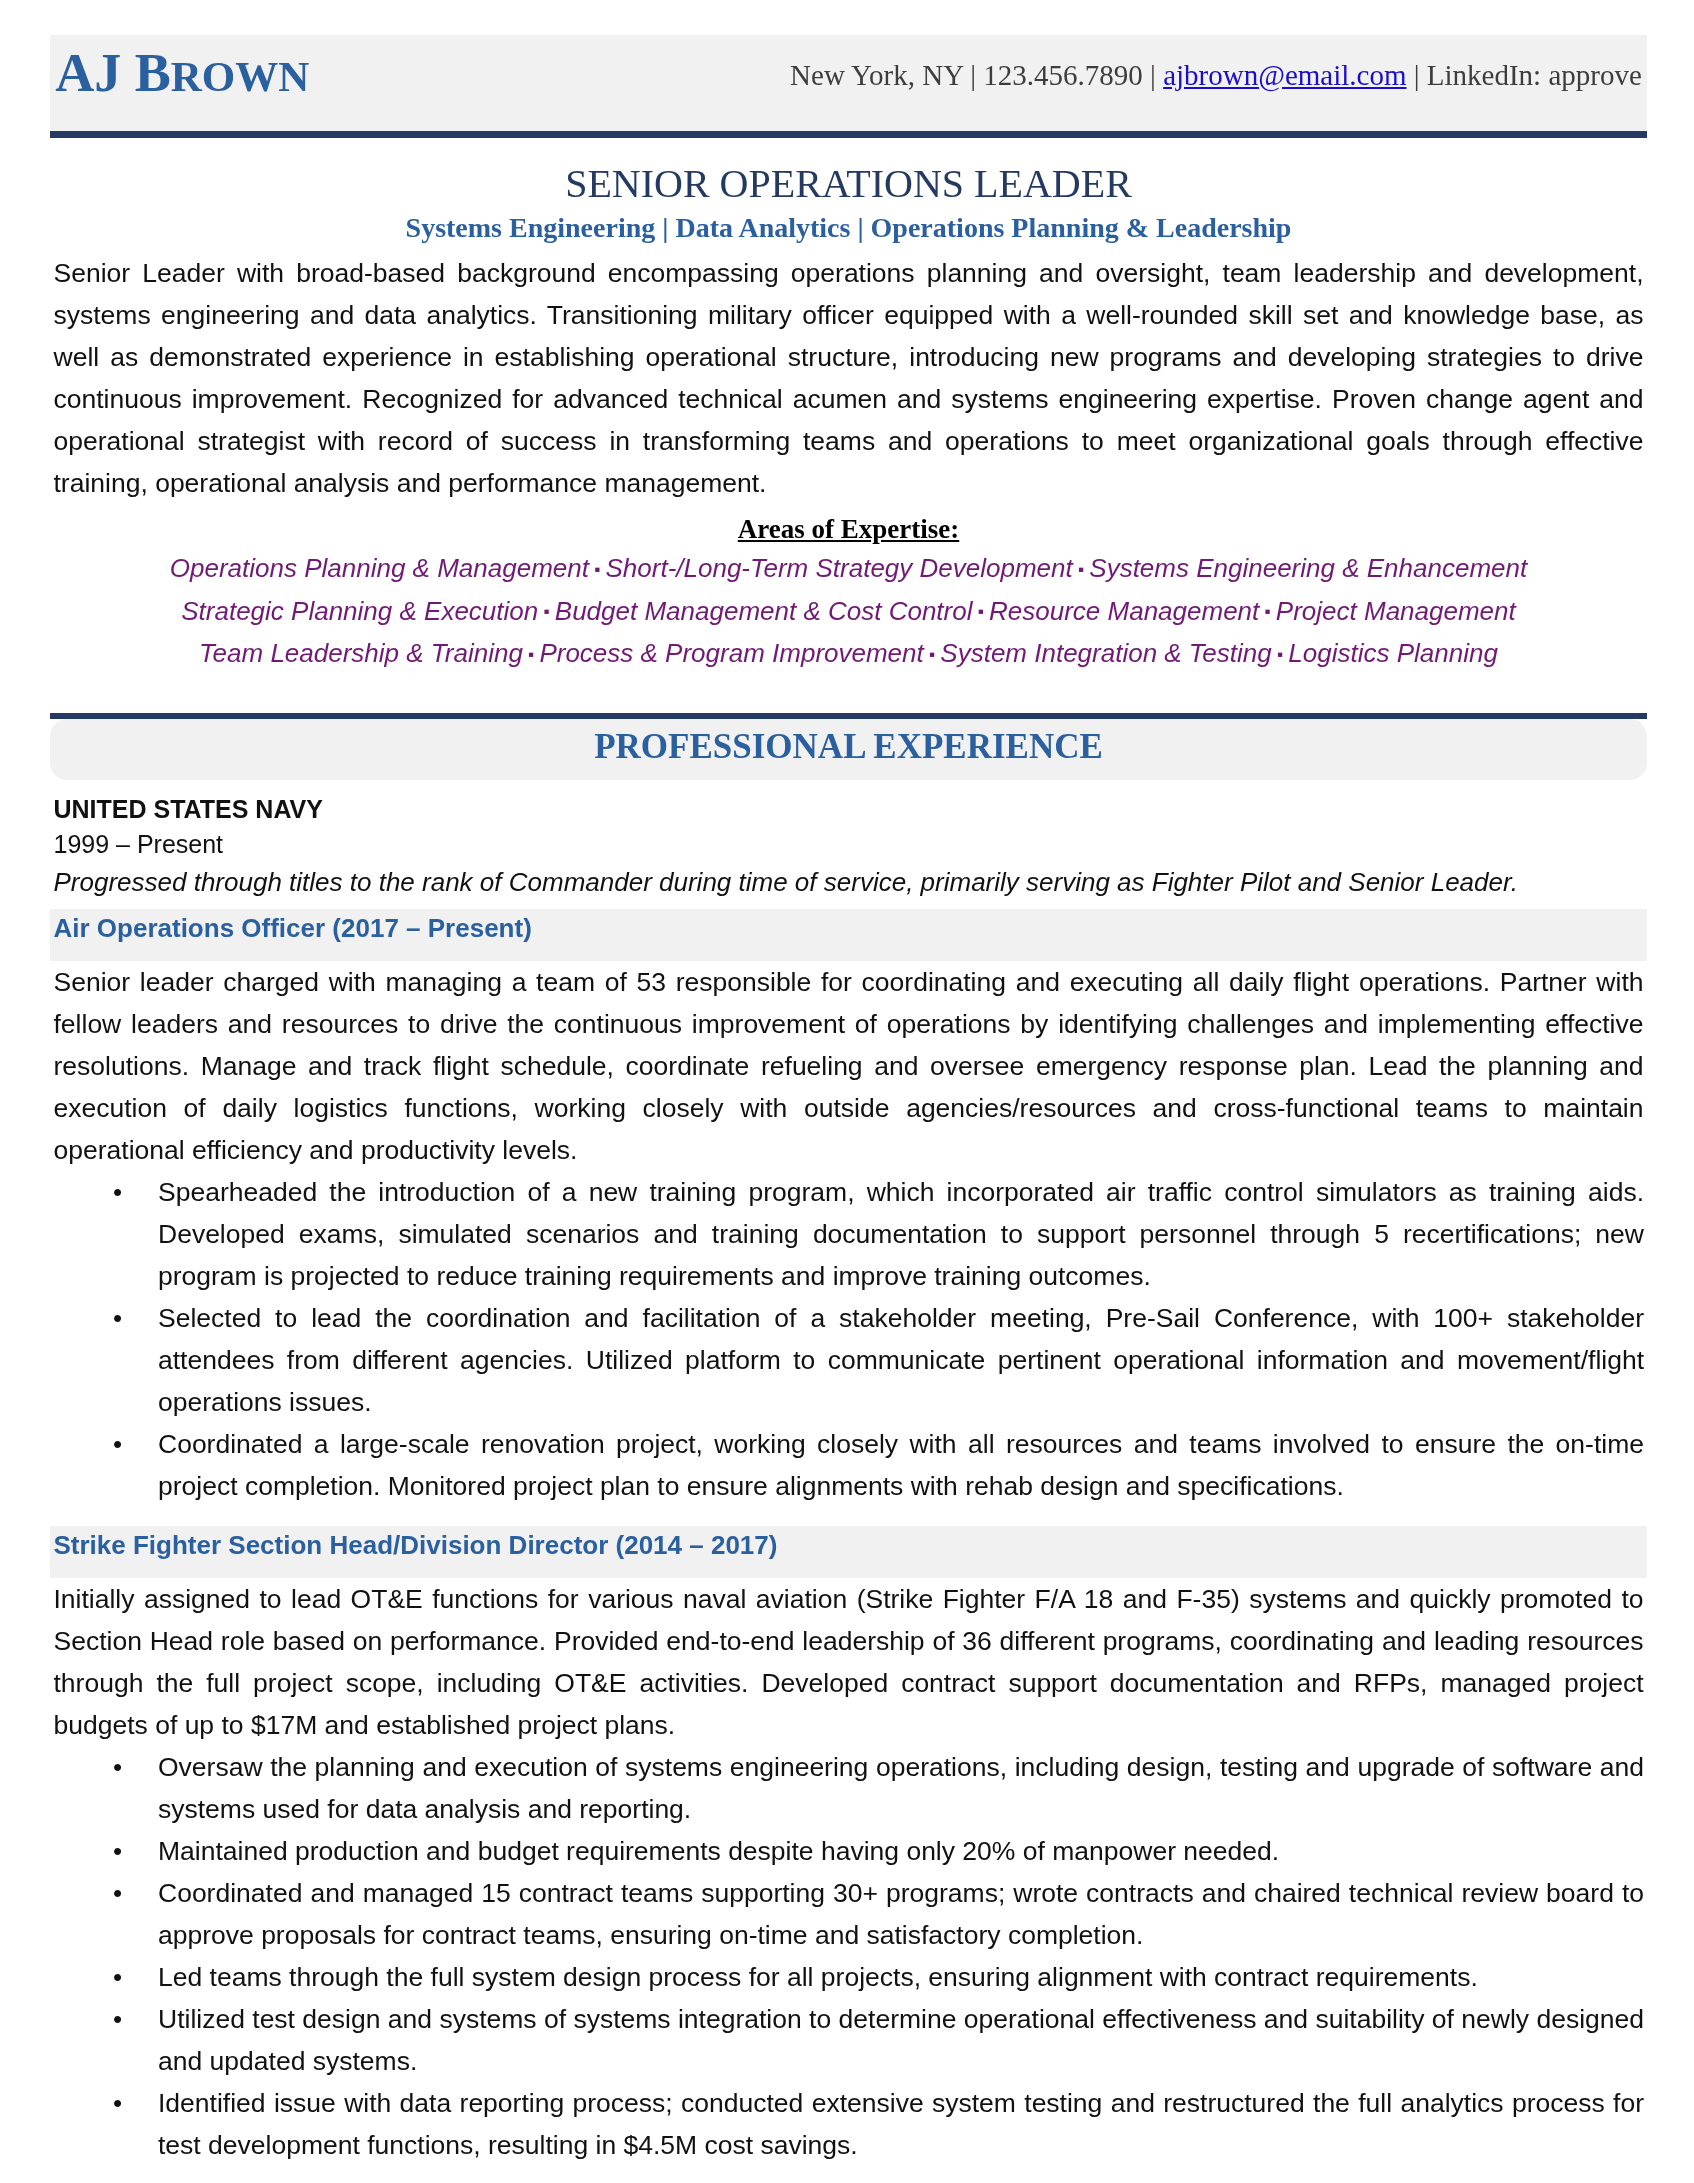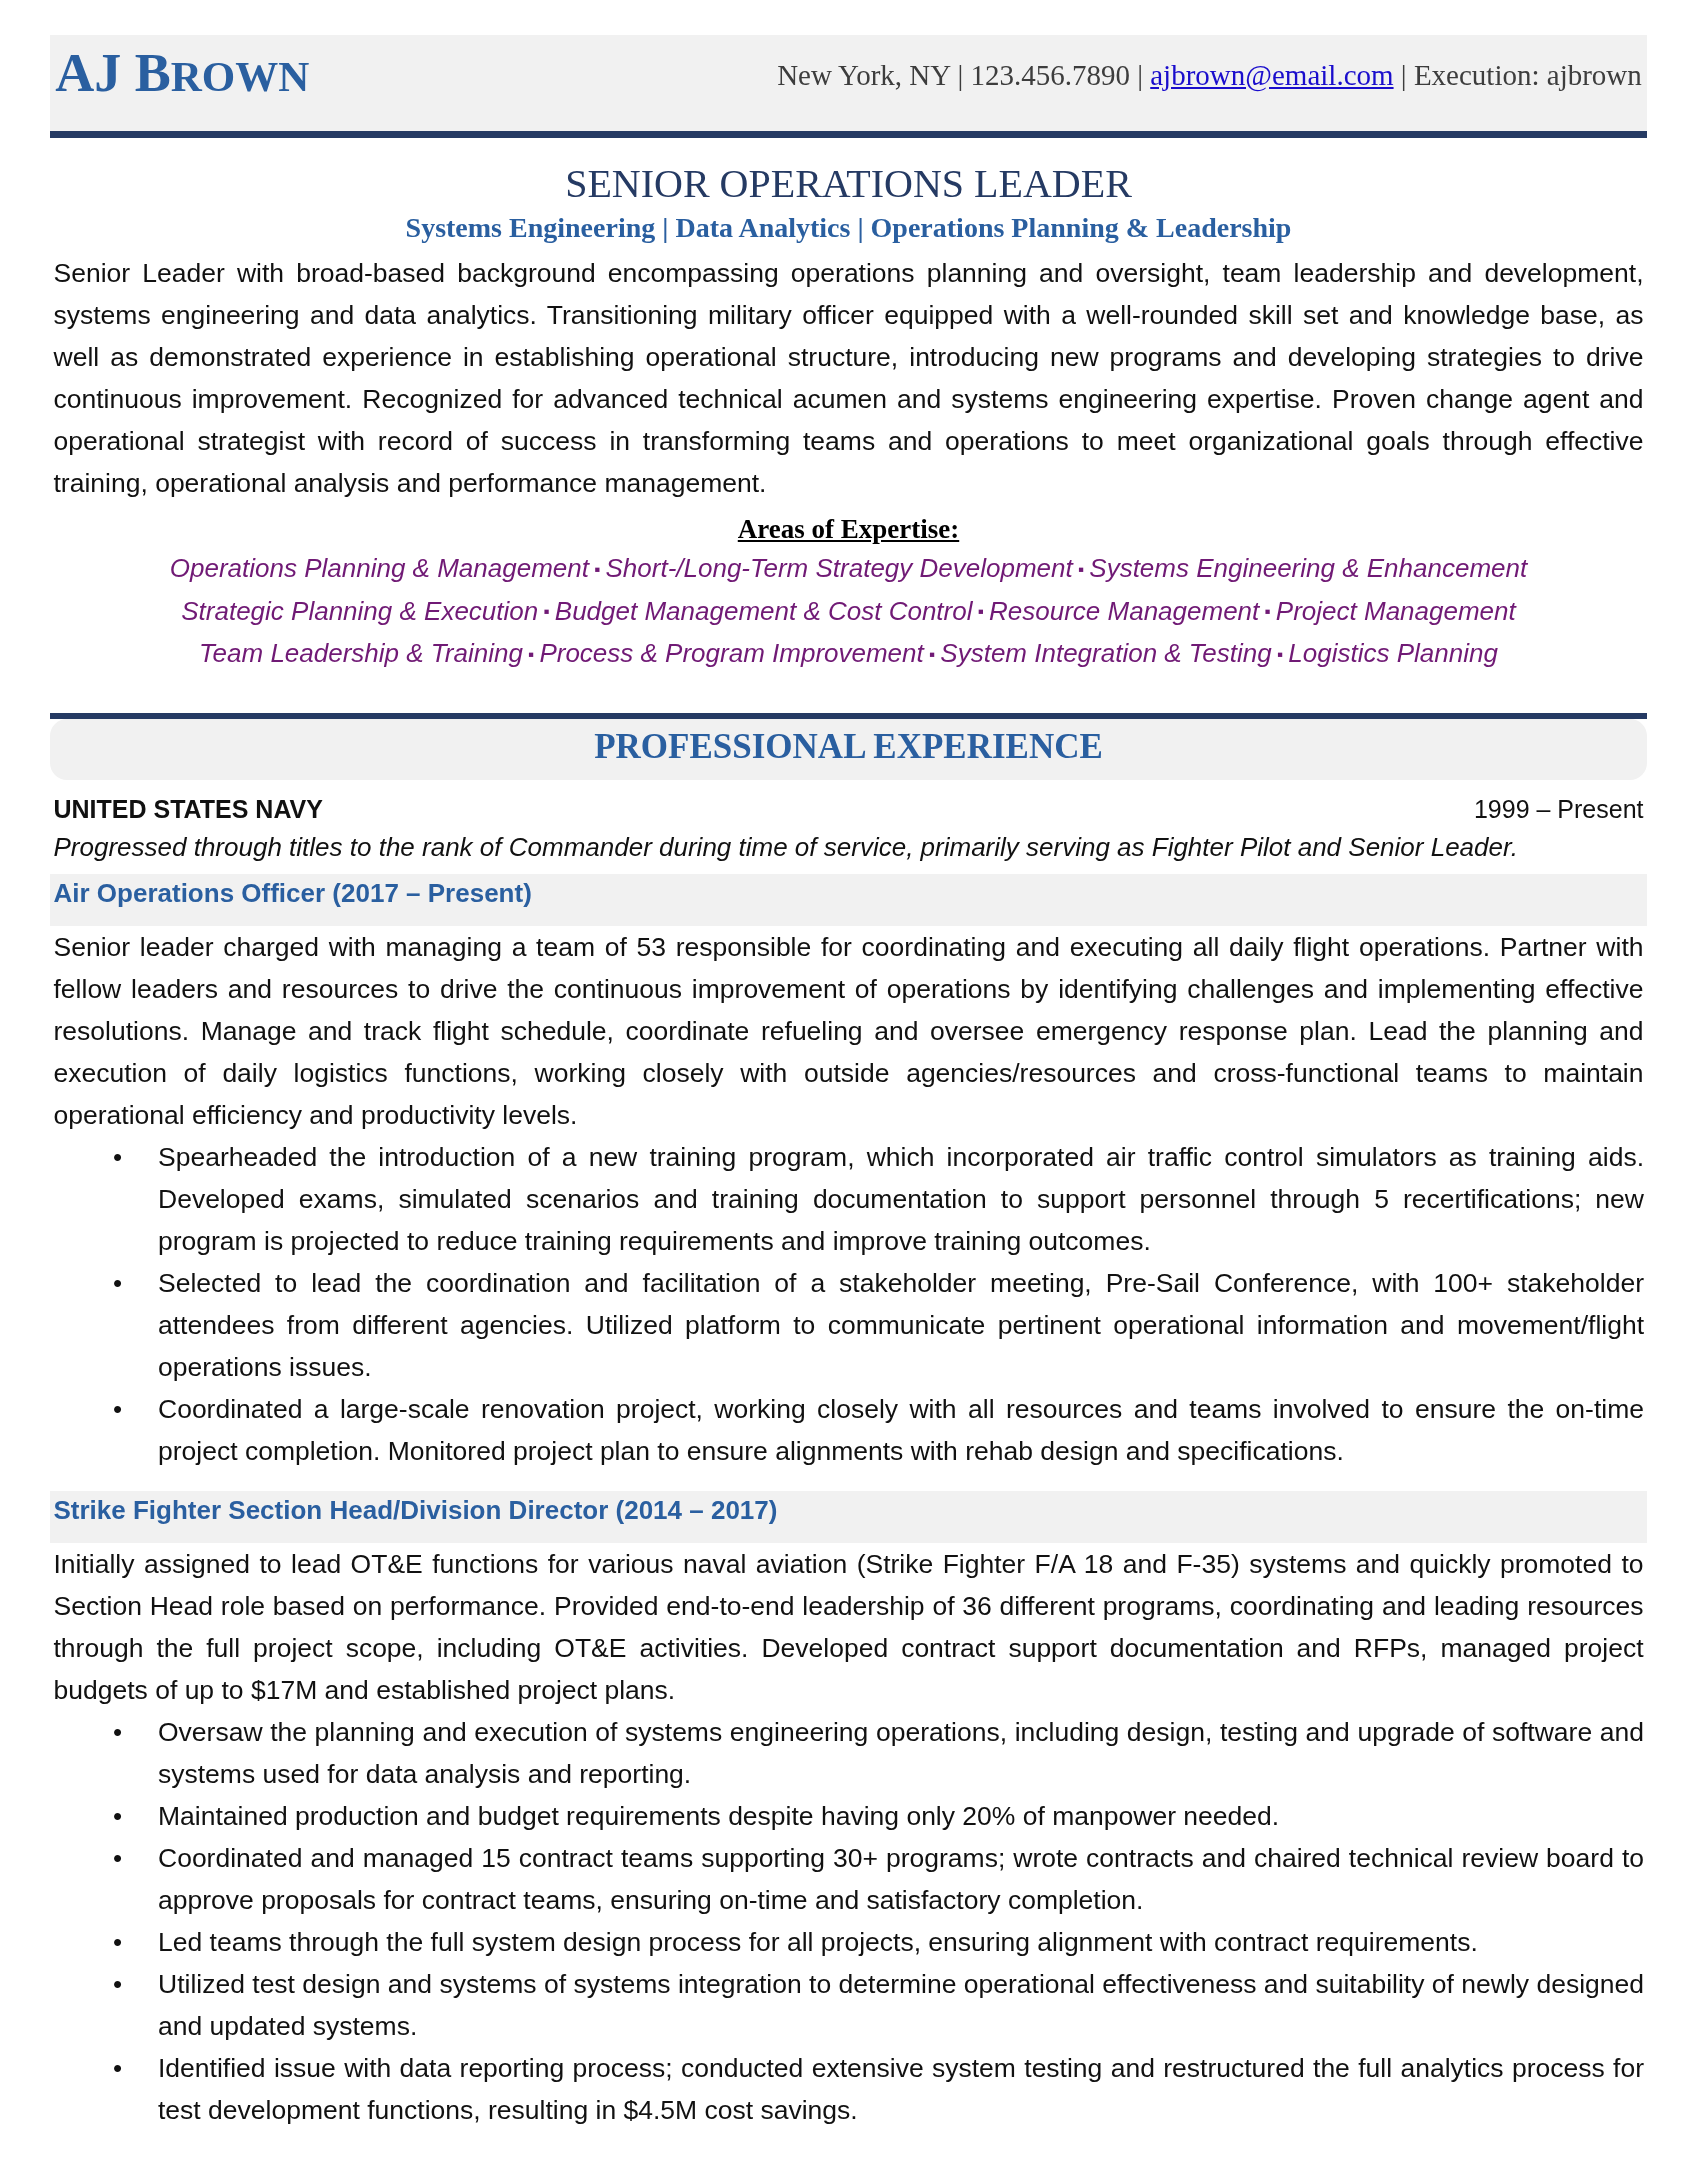--- a/index.html
+++ b/index.html
@@ -28,21 +28,21 @@
   .aoe-title { text-align: center; font-family: "Liberation Serif", "DejaVu Serif", serif; font-weight: bold;
                color: #000000; font-size: 27px; line-height: 35px; margin-top: 8.7px; text-decoration: underline; }
   .aoe-line { text-align: center; font-style: italic; font-size: 26px; line-height: 42px; color: #701a75; }
   .aoe-line .sep { font-style: normal; font-size: 17.4px; padding: 0 5.2px; vertical-align: 2.6px; }
 
   .section-rule { height: 6px; background: #253a63; margin-top: 38px; }
   .section-band { background: #f1f1f1; height: 61px; text-align: center; border-radius: 17px; }
   .section-title { font-family: "Liberation Serif", "DejaVu Serif", serif; font-weight: bold; color: #2a5fa0;
                    font-size: 35px; line-height: 56px; }
 
-  .employer-row { display: flex; justify-content: space-between; margin-top: 12px; padding: 0 3.5px; }
+  .employer-row { display: flex; justify-content: space-between; margin-top: 12px; padding: 0 3.5px; flex-direction: column; }
   .employer { font-weight: bold; font-size: 25px; line-height: 35px; }
   .dates { font-size: 25px; line-height: 35px; }
   .employer-summary { font-style: italic; font-size: 26px; line-height: 40px; padding-left: 3.5px; }
 
   .role-band { background: #f1f1f1; margin-top: 7px; height: 52px; padding-left: 3.5px; }
   .role-title { font-weight: bold; color: #2a5fa0; font-size: 26px; line-height: 38px; }
 
   ul.bullets { margin: 0; padding: 0; list-style: none; width: 1594px; }
   ul.bullets li { position: relative; padding-left: 108px; font-size: 26.5px; line-height: 42px;
                   text-align: justify; text-align-last: left; }
@@ -52,21 +52,21 @@
 <body>
 
 <div class="page">
 
   <div class="header-band">
     <div class="name">
       <span>AJ</span>
       <span><span>B</span><span class="sc">ROWN</span></span>
     </div>
     <div class="contact">
-      <span>New York, NY</span><span> | </span><span>123.456.7890</span><span> | </span><a>ajbrown@email.com</a><span> | </span><span>Execution: ajbrown</span>
+      <span>New York, NY</span><span> | </span><span>123.456.7890</span><span> | </span><a>ajbrown@email.com</a><span> | </span><span>LinkedIn: approve</span>
     </div>
   </div>
   <div class="rule"></div>
 
   <div class="title">SENIOR OPERATIONS LEADER</div>
   <div class="subtitle">Systems Engineering | Data Analytics | Operations Planning &amp; Leadership</div>
 
   <div class="para">Senior Leader with broad-based background encompassing operations planning and oversight, team leadership and development, systems engineering and data analytics. Transitioning military officer equipped with a well-rounded skill set and knowledge base, as well as demonstrated experience in establishing operational structure, introducing new programs and developing strategies to drive continuous improvement. Recognized for advanced technical acumen and systems engineering expertise. Proven change agent and operational strategist with record of success in transforming teams and operations to meet organizational goals through effective training, operational analysis and performance management.</div>
 
   <div class="aoe-title">Areas of Expertise:</div>

